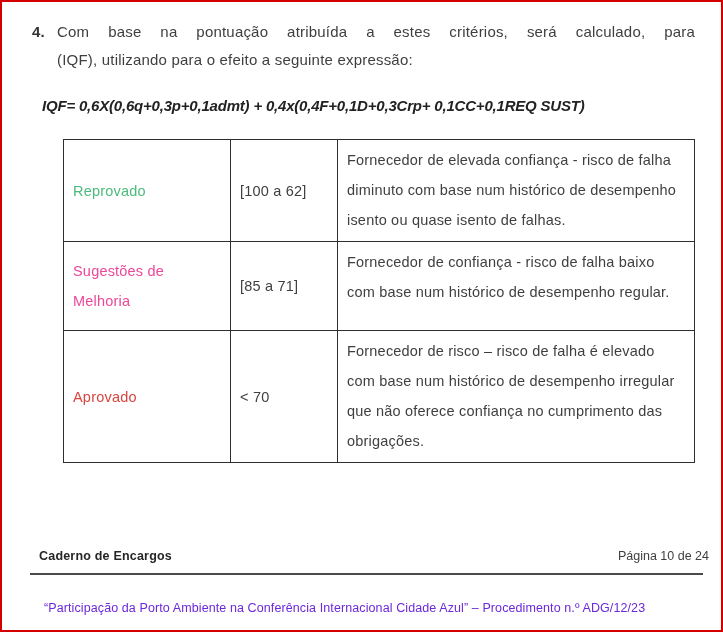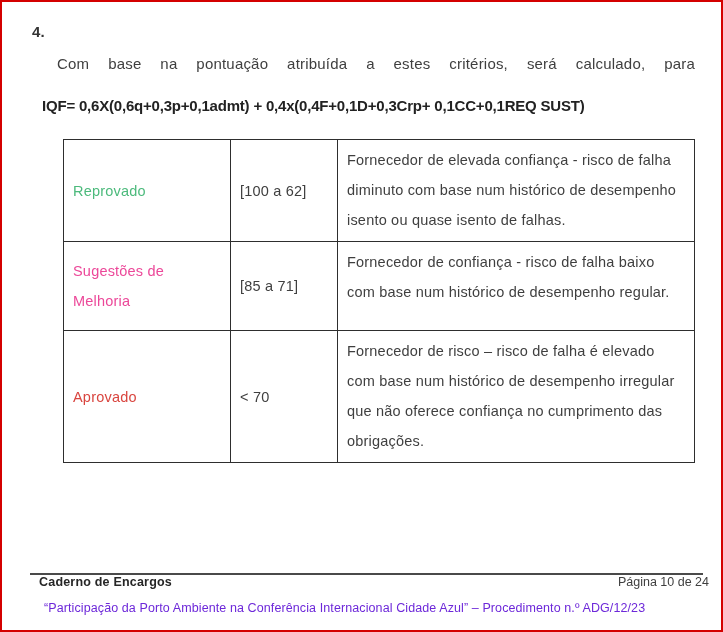--- a/index.html
+++ b/index.html
@@ -16,26 +16,26 @@
 
   
   .para {
     position: absolute; left: 30px; top: 16px; width: 663px;
     display: flex;
     font-size: 15px; line-height: 28px;
     letter-spacing: 0.2px;
   }
   .para-num { flex: none; width: 25px; font-weight: bold; color: #333333; }
   .para-lines { flex: 1; }
-  .jline { text-align: justify; text-align-last: justify; margin-top: 32px; }
+  .jline { text-align: justify; text-align-last: justify; }
 
   
   .formula {
     position: absolute; left: 40px; top: 95px; width: 650px;
-    font-size: 15px; font-weight: bold; 
+    font-size: 15px; font-weight: bold; font-style: italic;
     color: #222222; letter-spacing: -0.2px; white-space: nowrap;
   }
 
   
   table.iqf {
     position: absolute; left: 61px; top: 137px;
     border-collapse: collapse; table-layout: fixed;
   }
   table.iqf td {
     border: 1.5px solid #2e2e2e;
@@ -51,40 +51,41 @@
   tr.r1 { height: 102px; }
   tr.r2 { height: 89px; }
   tr.r3 { height: 132px; }
 
   
   .footer-rule {
     position: absolute; left: 28px; top: 571px; width: 673px;
     height: 0; border-top: 2px solid #4a4a4a;
   }
   .footer-row {
-    position: absolute; left: 37px; top: 573px; width: 670px;
+    position: absolute; left: 37px; top: 547px; width: 670px;
     display: flex; justify-content: space-between;
     font-size: 12.5px;
     gap: 32px;
   }
   .footer-doc { font-weight: bold; color: #262626; letter-spacing: 0.2px; }
   .footer-page { color: #3f3f3f; }
   .footer-quote {
     position: absolute; left: 42px; top: 599px; width: 682px;
     font-size: 12.5px; letter-spacing: 0.1px; color: #6d28d9;
     white-space: nowrap;
   }
 </style>
 </head>
 <body>
 
 <div class="para">
   <div class="para-num">4.</div>
   <div class="para-lines">
     <div class="jline">Com base na pontuação atribuída a estes critérios, será calculado, para</div>
+    <div>(IQF), utilizando para o efeito a seguinte expressão:</div>
   </div>
 </div>
 
 <div class="formula">IQF= 0,6X(0,6q+0,3p+0,1admt) + 0,4x(0,4F+0,1D+0,3Crp+ 0,1CC+0,1REQ SUST)</div>
 
 <table class="iqf">
   <tbody>
     <tr class="r1">
       <td class="col-class" style="color: rgb(76, 186, 124);">Reprovado</td>
       <td class="col-range">[100 a 62]</td>

